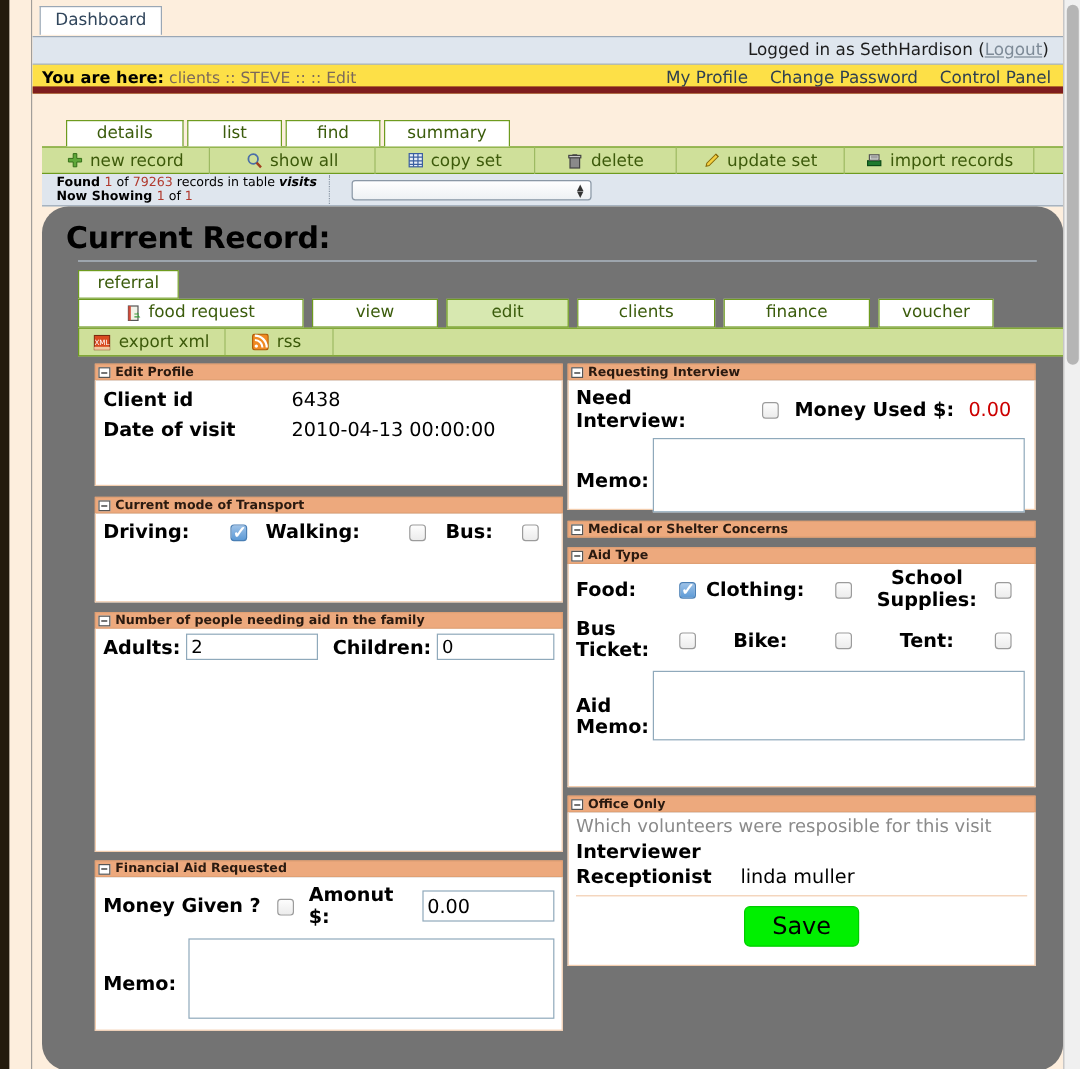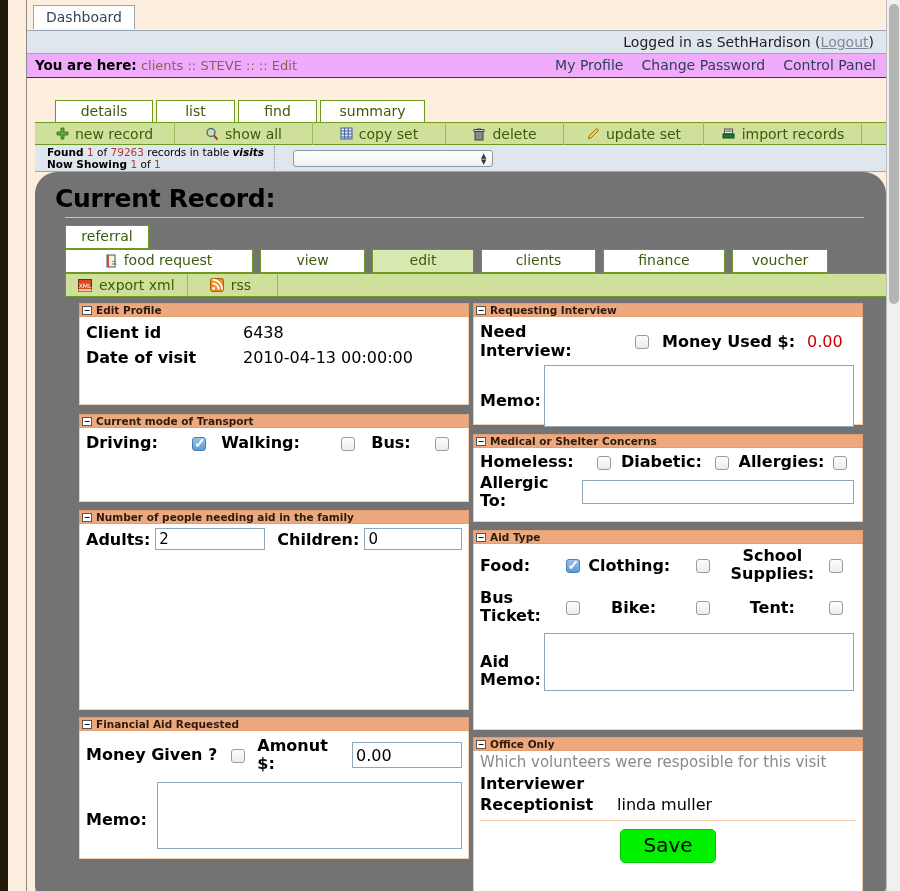--- a/index.html
+++ b/index.html
@@ -54,22 +54,22 @@
   }
   .loginbar {
     height:24px; background:#dfe6ee;
     border-top:1px solid #9aa7b5; border-bottom:1px solid #9aa7b5;
     text-align:right; padding-right:12px;
     font-size:14px; color:#1d1d1d; line-height:22px;
   }
   .loginbar a { color:#7d8a97; text-decoration:underline; }
 
   .breadbar {
-    height:24px; background:#f0abfc;
-    border-bottom:1px solid #7f1d1d;
+    height:24px; background:#fde047;
+    border-bottom:6px solid #7f1d1d;
     position:relative; font-size:13px; line-height:22px;
   }
   .bread-left { position:absolute; left:8px; top:0; }
   .bread-left b { color:#000; font-size:13.5px; }
   .bread-left span { color:#7b685a; }
   .bread-right { position:absolute; right:10px; top:0; color:#2e3f50; }
   .bread-right a { color:#2e3f50; text-decoration:none; margin-left:14px; font-size:14px; }
 
   
   .navwrap { position:relative; margin-top:22px; height:22px; }
@@ -491,34 +491,20 @@
             </div>
           </div>
 
           <div style="height:9px"></div>
 
           <div class="panel">
             <div class="phead">
               <span class="minus">−</span>
               <span>Medical or Shelter Concerns</span>
             </div>
-            <div class="pbody" style="height:74px;padding-top:4px">
-              <div class="frow">
-                <div class="lbl" style="width:110px">Homeless:</div>
-                <div style="width:34px;text-align:center"><input type="checkbox" class="cb" style=""></div>
-                <div class="lbl" style="width:86px">Diabetic:</div>
-                <div style="width:34px;text-align:center"><input type="checkbox" class="cb" style=""></div>
-                <div class="lbl" style="width:88px">Allergies:</div>
-                <div style="width:32px;text-align:center"><input type="checkbox" class="cb" style=""></div>
-              </div>
-              <div class="frow" style="margin-top:3px">
-                <div class="lbl" style="width:92px;line-height:18px">Allergic To:</div>
-                <input class="tbox" style="width: 272px; height: 24px; margin-left: 10px;" value="">
-              </div>
-            </div>
           </div>
 
           <div style="height:8px"></div>
 
           <div class="panel">
             <div class="phead">
               <span class="minus">−</span>
               <span>Aid Type</span>
             </div>
             <div class="pbody" style="height:186px;padding-top:3px">
@@ -545,21 +531,21 @@
             </div>
           </div>
 
           <div style="height:7px"></div>
 
           <div class="panel">
             <div class="phead">
               <span class="minus">−</span>
               <span>Office Only</span>
             </div>
-            <div class="pbody" style="height:156px;padding-top:2px">
+            <div class="pbody" style="height:128px;padding-top:2px">
               <div class="hint">Which volunteers were resposible for this visit</div>
               <div class="frow" style="margin-top:3px">
                 <div class="lbl" style="width:130px">Interviewer</div>
                 <div class="val"></div>
               </div>
               <div class="frow" style="margin-top:2px">
                 <div class="lbl" style="width:130px">Receptionist</div>
                 <div class="val">linda muller</div>
               </div>
               <div class="saverule"></div>

